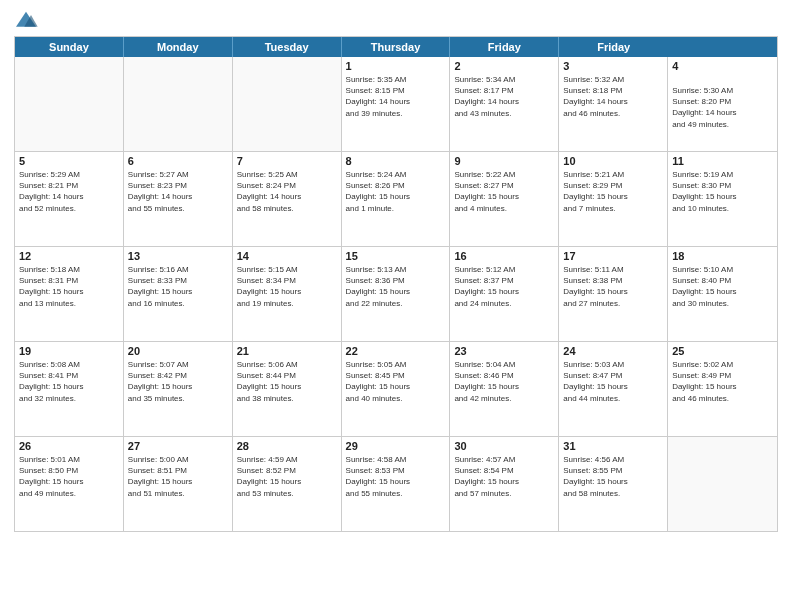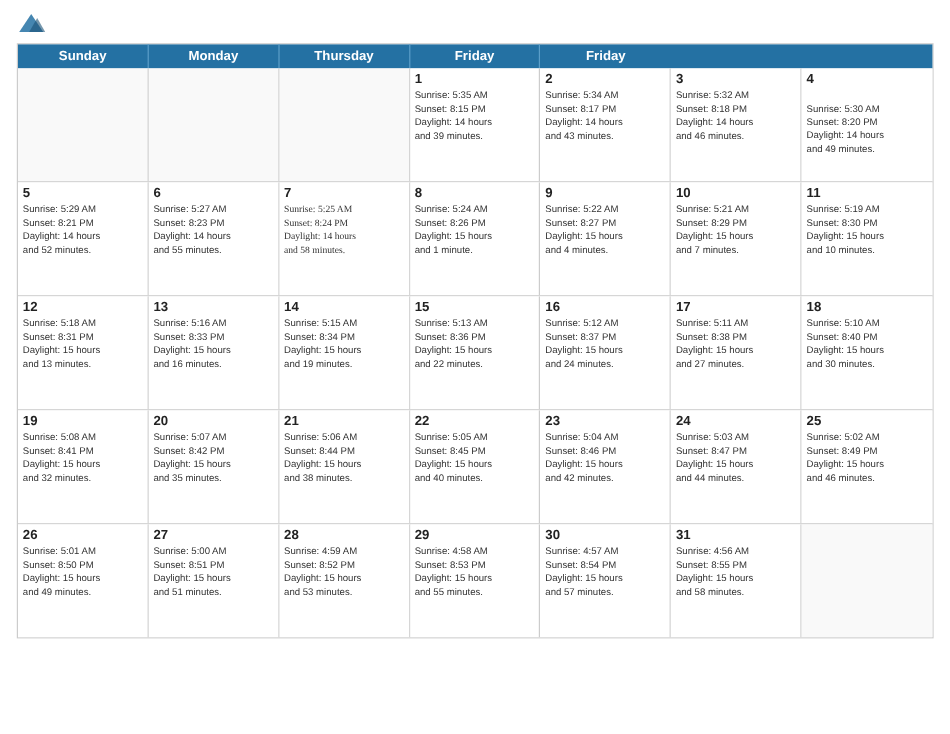--- a/index.html
+++ b/index.html
@@ -127,20 +127,21 @@
     <div class="title-block">
       <div class="main-title"></div>
       <div class="subtitle"></div>
     </div>
   </div>
 
   <div class="calendar">
     <div class="cal-header-row">
     <div class="cal-header-cell">Sunday</div>
         <div class="cal-header-cell">Monday</div>
+        <div class="cal-header-cell">Tuesday</div>
         <div class="cal-header-cell">Thursday</div>
         <div class="cal-header-cell">Friday</div>
         <div class="cal-header-cell">Friday</div>
       </div>
     <div class="cal-body">
     <div class="cal-row">
           <div class="cal-cell empty"></div>
           <div class="cal-cell empty"></div>
           <div class="cal-cell empty"></div>
           <div class="cal-cell">
@@ -182,21 +183,21 @@
           </div>
           <div class="cal-cell">
             <span class="day-number">6</span>
             <div class="cell-text" style="white-space: pre-line;">Sunrise: 5:27 AM
 Sunset: 8:23 PM
 Daylight: 14 hours
 and 55 minutes.</div>
           </div>
           <div class="cal-cell">
             <span class="day-number">7</span>
-            <div class="cell-text" style="white-space: pre-line; font-family: Liberation Serif, serif;">Sunrise: 5:25 AM
+            <div class="cell-text" style="white-space: pre-line;">Sunrise: 5:25 AM
 Sunset: 8:24 PM
 Daylight: 14 hours
 and 58 minutes.</div>
           </div>
           <div class="cal-cell">
             <span class="day-number">8</span>
             <div class="cell-text" style="white-space: pre-line;">Sunrise: 5:24 AM
 Sunset: 8:26 PM
 Daylight: 15 hours
 and 1 minute.</div>

